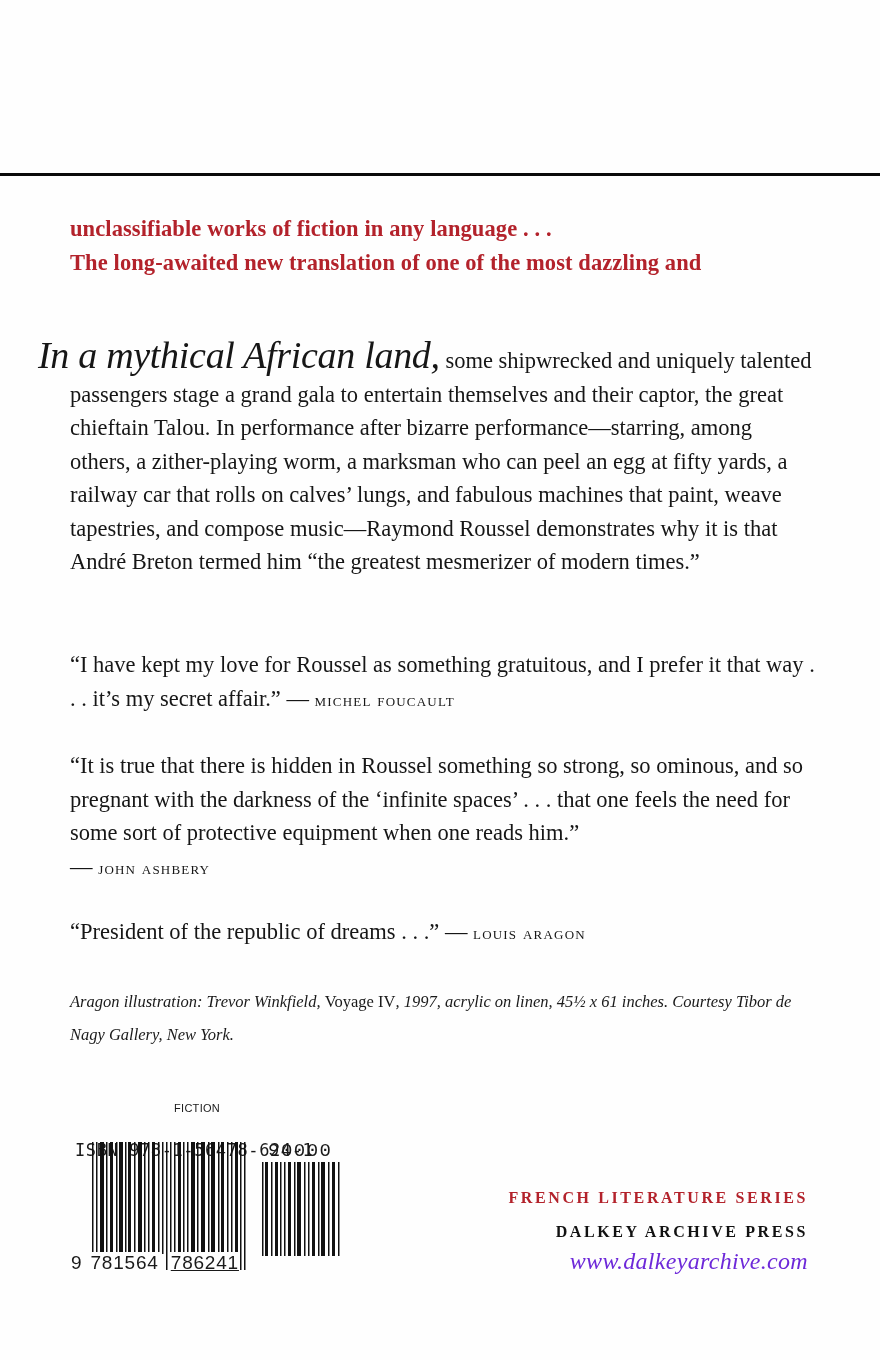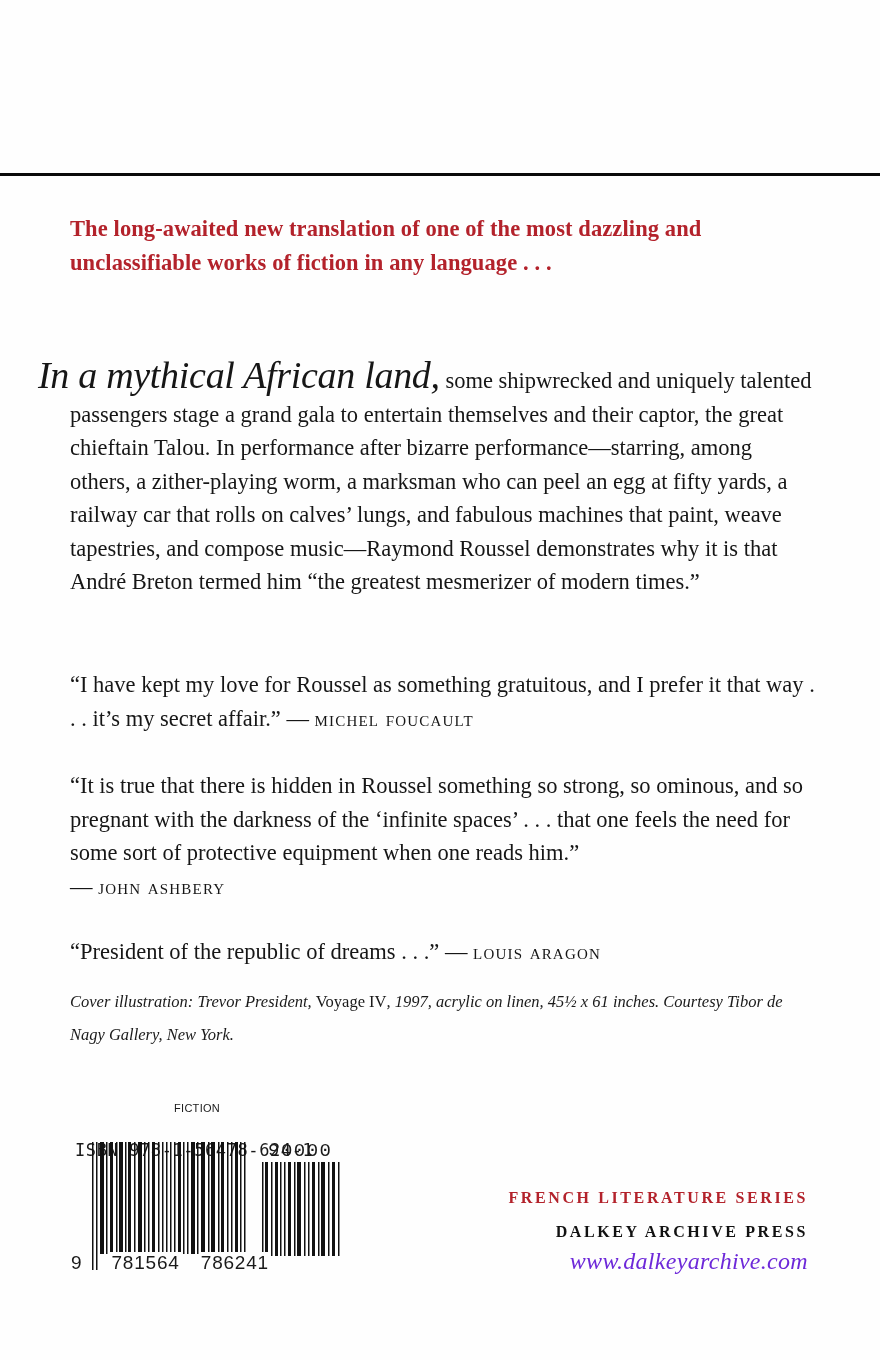--- a/index.html
+++ b/index.html
@@ -9,28 +9,28 @@
     font-family: "Liberation Serif", "DejaVu Serif", serif;
   }
   .rule { position: absolute; left: 0; top: 173px; width: 880px; height: 3px; background: #0a0a0a; }
   .teaser {
     position: absolute; left: 70px; top: 212px; width: 760px;
     color: #b3222b; font-weight: bold; font-size: 22.5px; line-height: 34px;
     letter-spacing: 0.1px;
   }
   .body-para {
     position: absolute; left: 70px; width: 745px;
-    font-size: 22.5px; line-height: 33.5px; color: #161616; margin-top: 20px;
+    font-size: 22.5px; line-height: 33.5px; color: #161616;
   }
   .lead { top: 339px; text-indent: -32px; }
   .lead .lead-in { font-style: italic; font-size: 38px; letter-spacing: -0.3px; }
   .q1 { top: 648px; }
   .q2 { top: 749px; }
   .q3 { top: 915px; font-family: Liberation Serif, serif; }
-  .sc { font-variant: small-caps; letter-spacing: 1.2px; font-size: 21px; text-transform: lowercase; }
+  .sc { font-variant: small-caps; letter-spacing: 1.2px; font-size: 18px; text-transform: lowercase; }
   .credit {
     position: absolute; left: 70px; top: 985px; width: 745px;
     font-size: 16.5px; line-height: 33px; font-style: italic; color: #1a1a1a;
   }
   .credit .roman { font-style: normal; margin-top: 30px; }
   .barcode-box { position: absolute; left: 70px; top: 1100px; width: 280px; height: 180px; }
   .bc-fiction { position: absolute; left: 104px; top: 2px; font-family: "Liberation Sans", sans-serif; font-size: 11px; letter-spacing: 0.3px; }
   .bc-isbn { position: absolute; left: 5px; top: 20px; font-family: "DejaVu Sans Mono", monospace; font-size: 17px; letter-spacing: 0.6px; margin-top: 20px; }
   .bc-main { position: absolute; left: 22px; top: 42px; }
   .bc-addon { position: absolute; left: 192px; top: 62px; }
@@ -41,43 +41,43 @@
   .series { top: 1189px; color: #b3222b; font-size: 16px; letter-spacing: 2.6px; font-weight: bold; }
   .press { top: 1223px; color: #111; font-size: 16px; letter-spacing: 2.6px; font-weight: bold; }
   .url { top: 1248px; color: #6d28d9; font-size: 24px; font-style: italic; letter-spacing: 0.3px; }
 </style>
 </head>
 <body>
 
 <div class="rule"></div>
 
 <div class="teaser">
+  <div>unclassifiable works of fiction in any language . . .</div>
   <div>The long-awaited new translation of one of the most dazzling and</div>
-  <div>unclassifiable works of fiction in any language . . .</div>
 </div>
 
 <div class="body-para lead" style="padding-left:0;">
   <span class="lead-in">In a mythical African land,</span><span> some shipwrecked and uniquely talented passengers stage a grand gala to entertain themselves and their captor, the great chieftain Talou. In performance after bizarre performance—starring, among others, a zither-playing worm, a marksman who can peel an egg at fifty yards, a railway car that rolls on calves’ lungs, and fabulous machines that paint, weave tapestries, and compose music—Raymond Roussel demonstrates why it is that André Breton termed him “the greatest mesmerizer of modern times.”</span>
 </div>
 
 <div class="body-para q1">
   <span>“I have kept my love for Roussel as something gratuitous, and I prefer it that way . . . it’s my secret affair.” — </span><span class="sc">Michel Foucault</span>
 </div>
 
 <div class="body-para q2">
   <span>“It is true that there is hidden in Roussel something so strong, so ominous, and so pregnant with the darkness of the ‘infinite spaces’ . . . that one feels the need for some sort of protective equipment when one reads him.”</span><br>
   <span>— </span><span class="sc">John Ashbery</span>
 </div>
 
 <div class="body-para q3">
   <span>“President of the republic of dreams . . .” — </span><span class="sc">Louis Aragon</span>
 </div>
 
 <div class="credit">
-  <span>Cover illustration: Trevor President, </span><span class="roman">Voyage IV</span><span>, 1997, acrylic on linen, 45½ x 61 inches. Courtesy Tibor de Nagy Gallery, New York.</span>
+  <span>Aragon illustration: Trevor Winkfield, </span><span class="roman">Voyage IV</span><span>, 1997, acrylic on linen, 45½ x 61 inches. Courtesy Tibor de Nagy Gallery, New York.</span>
 </div>
 
 <div class="barcode-box">
   <div class="bc-fiction">FICTION</div>
   <div class="bc-isbn">ISBN 978-1-56478-624-1</div>
   <div class="bc-addon-num">90000</div>
   <svg class="bc-main" width="158" height="128" viewBox="0 0 158 128">
     <g fill="#111">
       <rect x="0" y="0" width="1.5" height="128"></rect>
         <rect x="4" y="0" width="1.5" height="128"></rect>
@@ -131,20 +131,20 @@
         <rect x="50" y="0" width="3" height="94"></rect>
       <rect x="56" y="0" width="1.5" height="94"></rect>
         <rect x="59" y="0" width="4" height="94"></rect>
       <rect x="66" y="0" width="1.5" height="94"></rect>
         <rect x="70" y="0" width="3" height="94"></rect>
       <rect x="76" y="0" width="1.5" height="94"></rect>
     </g>
   </svg>
   <div class="bc-digits">
     <span>9</span>
-    <span style="margin-left:21px;">781564</span>
-    <span style="margin-left:13px;">786241</span>
+    <span style="margin-left:0;">781564</span>
+    <span style="margin-left:4px;text-decoration:underline;">786241</span>
   </div>
 </div>
 
 <div class="publisher series">FRENCH LITERATURE SERIES</div>
 <div class="publisher press">DALKEY ARCHIVE PRESS</div>
 <div class="publisher url">www.dalkeyarchive.com</div>
 
 </body></html>

